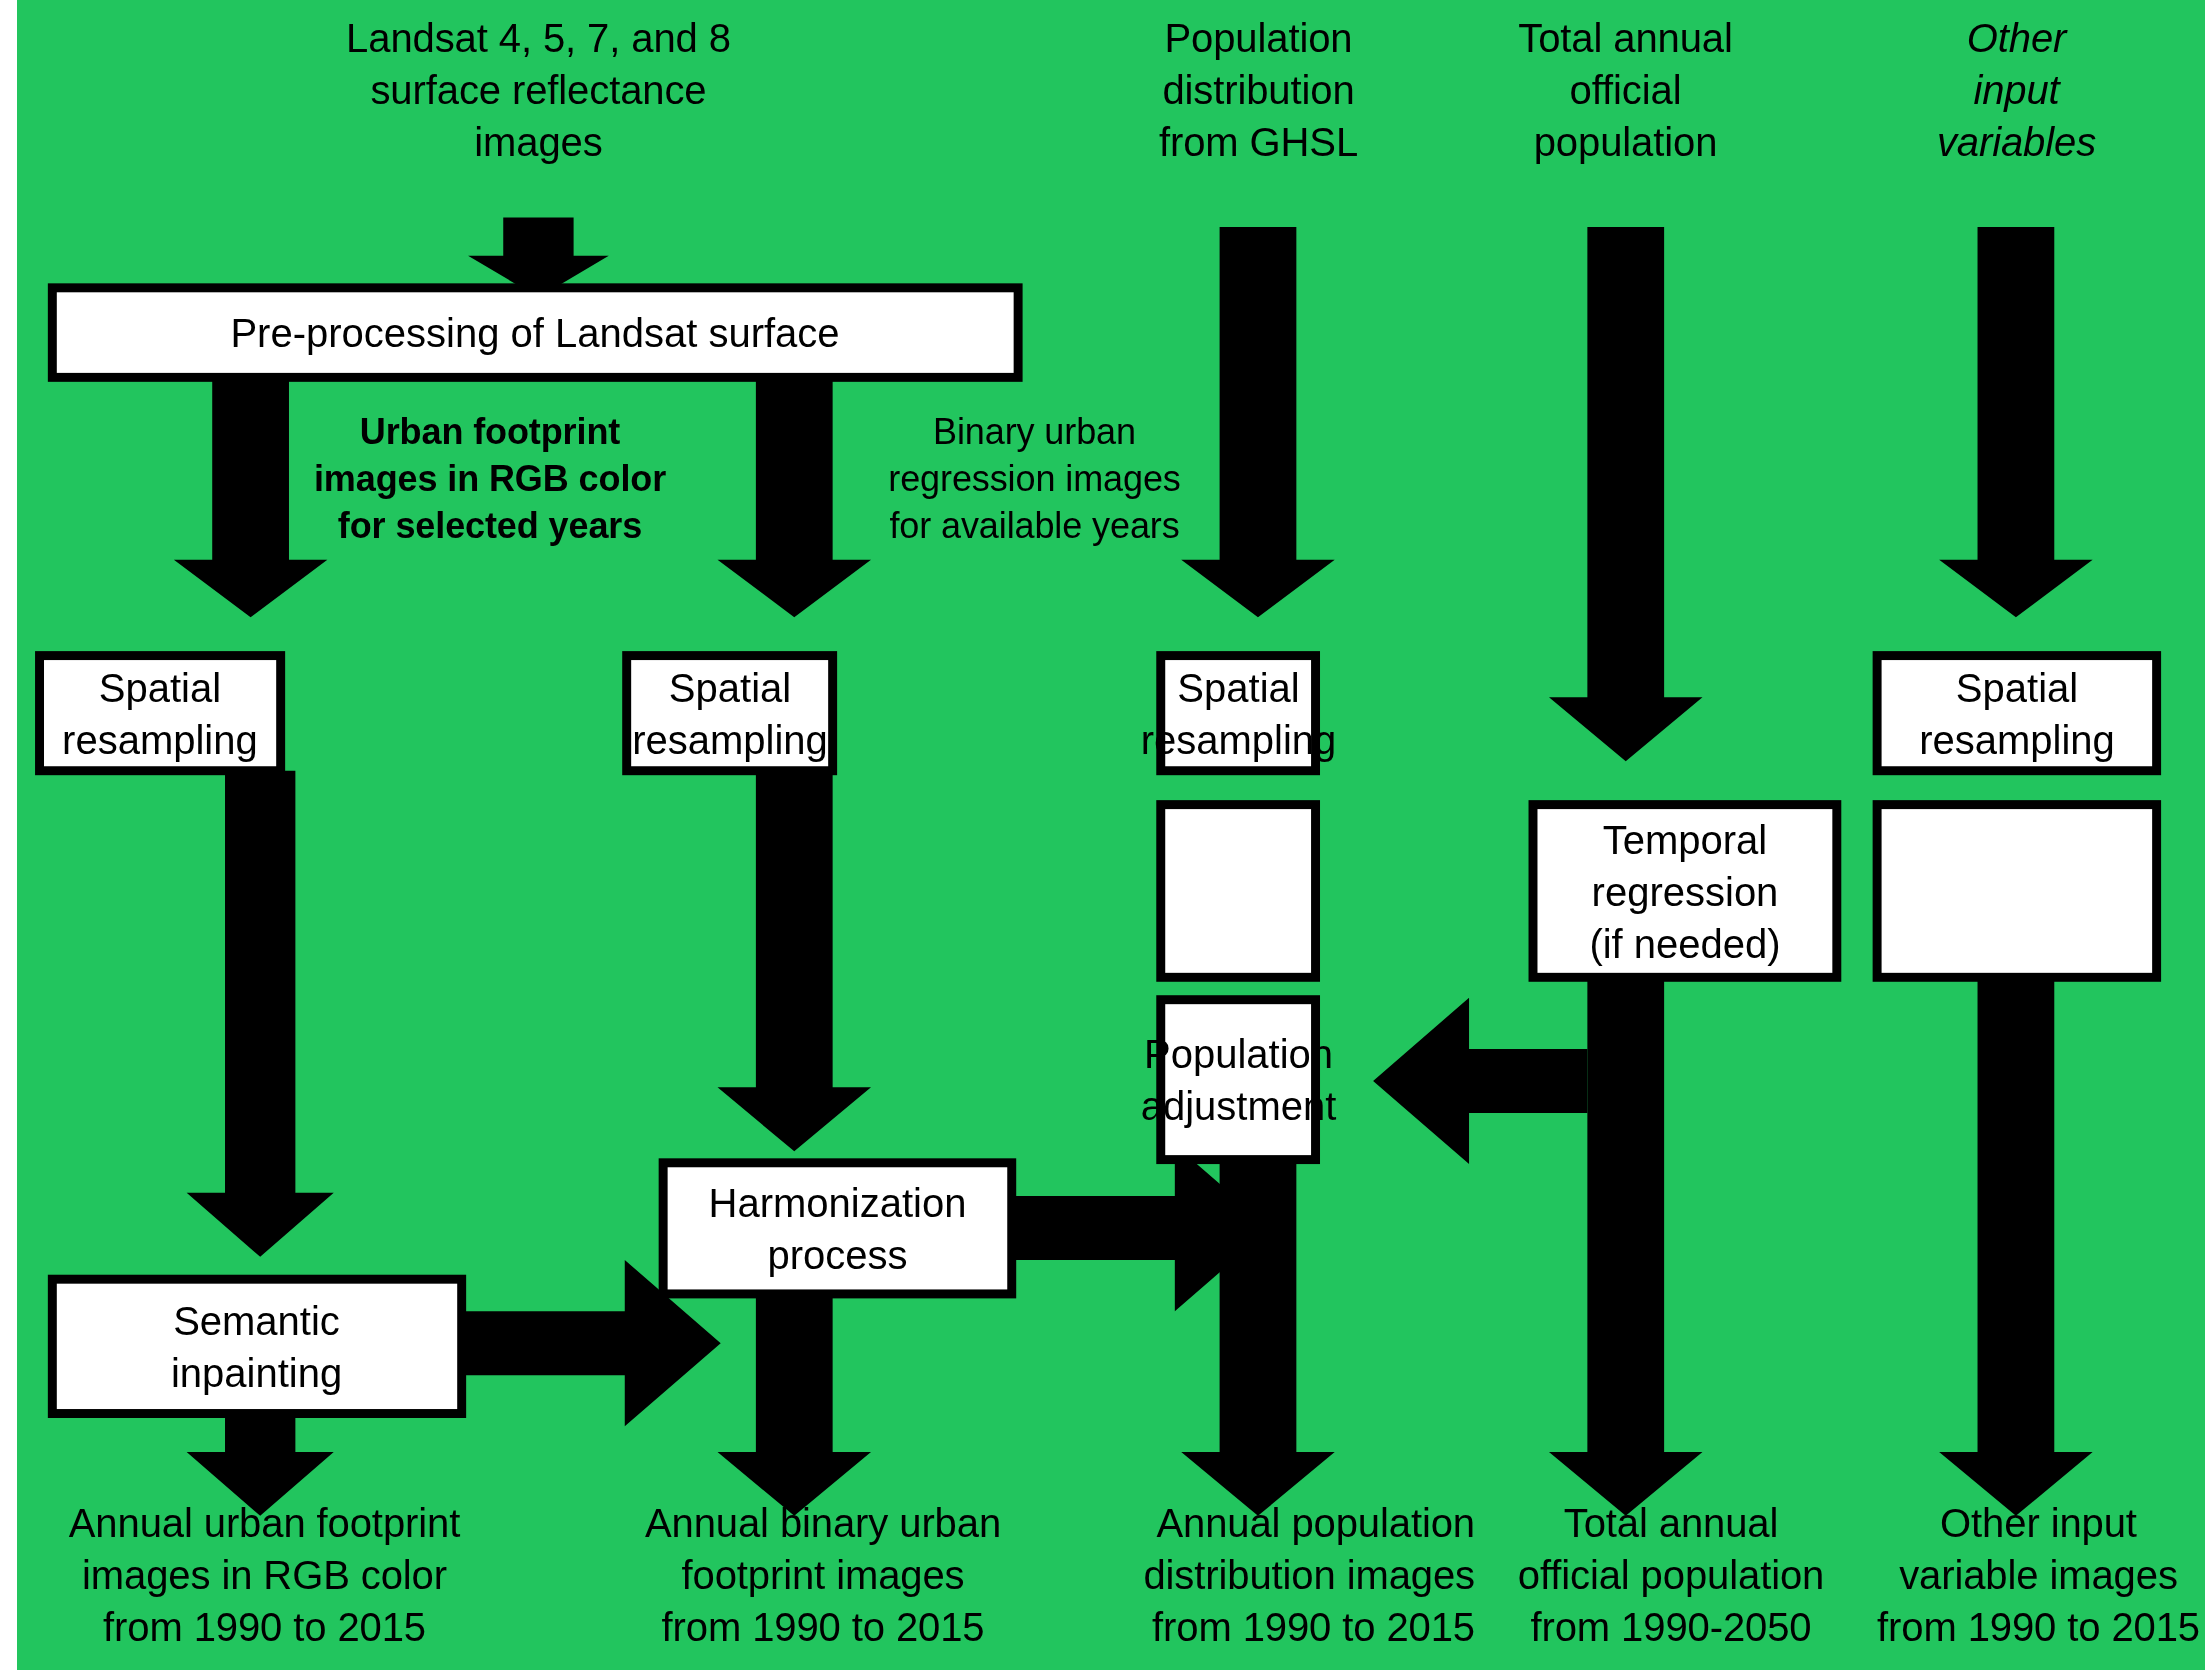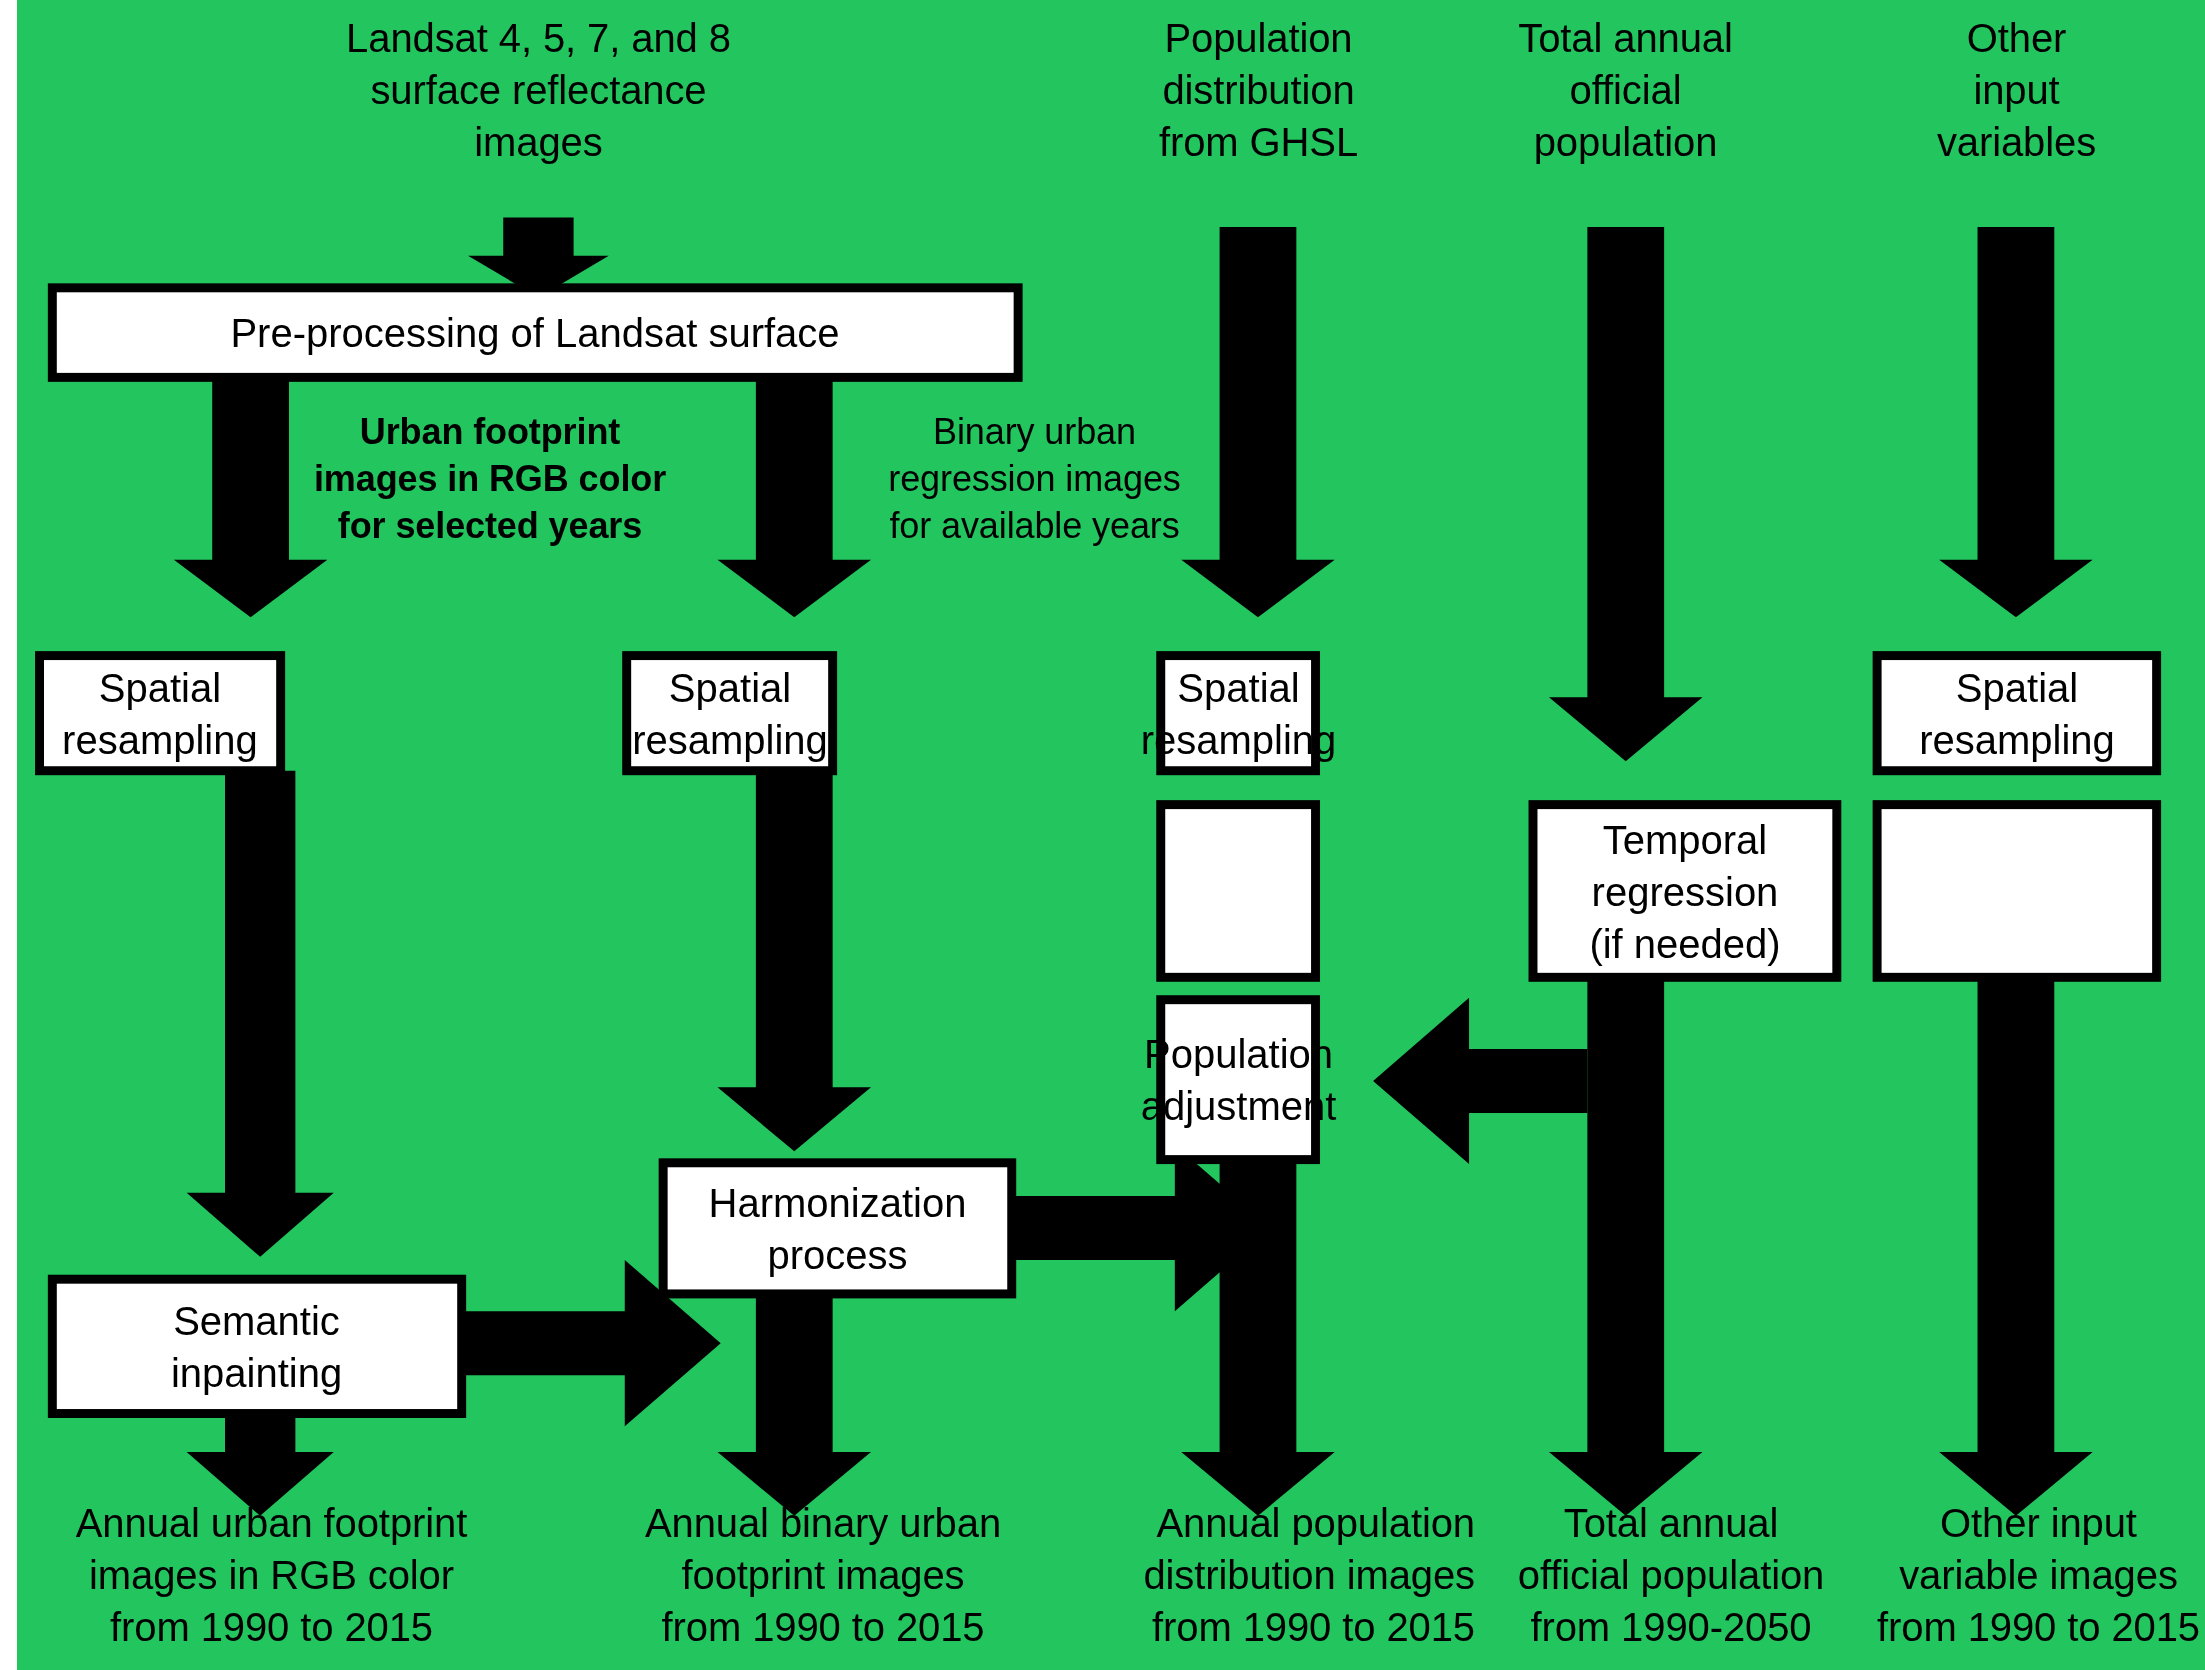--- a/index.html
+++ b/index.html
@@ -107,21 +107,21 @@
 images</div>
 
   <div class="lbl f-head" style="left:1075px;top:11.5px;width:333px;">Population
 distribution
 from GHSL</div>
 
   <div class="lbl f-head" style="left:1439px;top:11.5px;width:339px;">Total annual
 official
 population</div>
 
-  <div class="lbl f-head" style="left:1843px;top:11.5px;width:313px;">Other
+  <div class="lbl f-head" style="left:1843px;top:11.5px;width:313px;font-style:italic;">Other
 input
 variables</div>
 
   <div class="boxtext f-box" style="left:35px;top:288px;width:966px;height:90px;">Pre-processing of Landsat surface</div>
 
   <div class="boxtext f-box" style="left:22.4px;top:656px;width:241px;height:115px;">Spatial
 resampling</div>
 
   <div class="boxtext f-box" style="left:610px;top:656px;width:206px;height:115px;">Spatial
 resampling</div>
@@ -148,21 +148,21 @@
 inpainting</div>
 
   <div class="lbl f-note" style="left:281px;top:409px;width:384px;font-weight:bold;">Urban footprint
 images in RGB color
 for selected years</div>
 
   <div class="lbl f-note" style="left:851px;top:409px;width:333px;">Binary urban
 regression images
 for available years</div>
 
-  <div class="lbl f-foot" style="left:18px;top:1497px;width:473px;">Annual urban footprint
+  <div class="lbl f-foot" style="left:11px;top:1497px;width:473px;">Annual urban footprint
 images in RGB color
 from 1990 to 2015</div>
 
   <div class="lbl f-foot" style="left:595px;top:1497px;width:422px;">Annual binary urban
 footprint images
 from 1990 to 2015</div>
 
   <div class="lbl f-foot" style="left:1036px;top:1497px;width:422px;text-align:right;">Annual population
 distribution images
 from 1990 to 2015</div>

